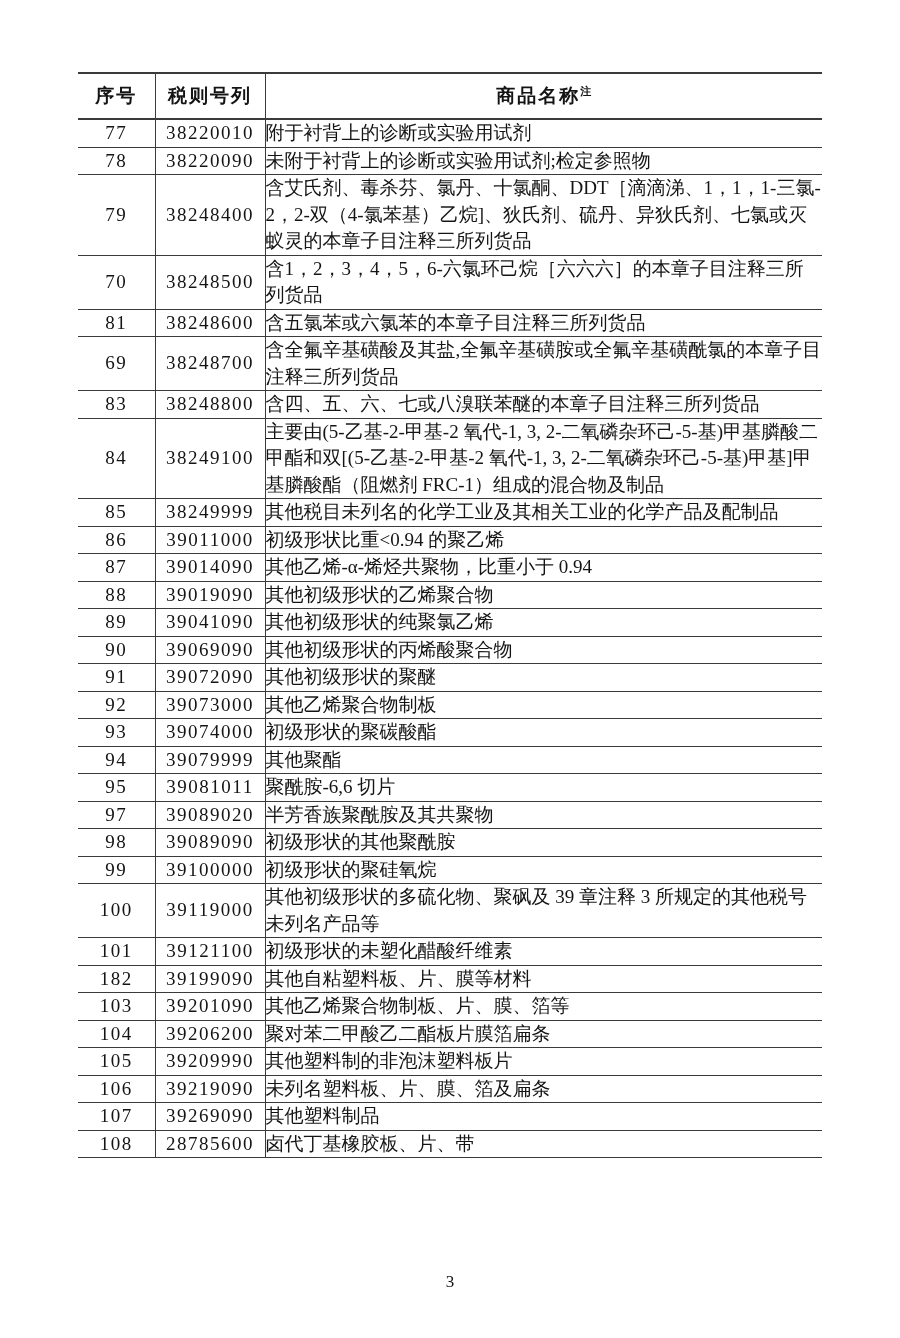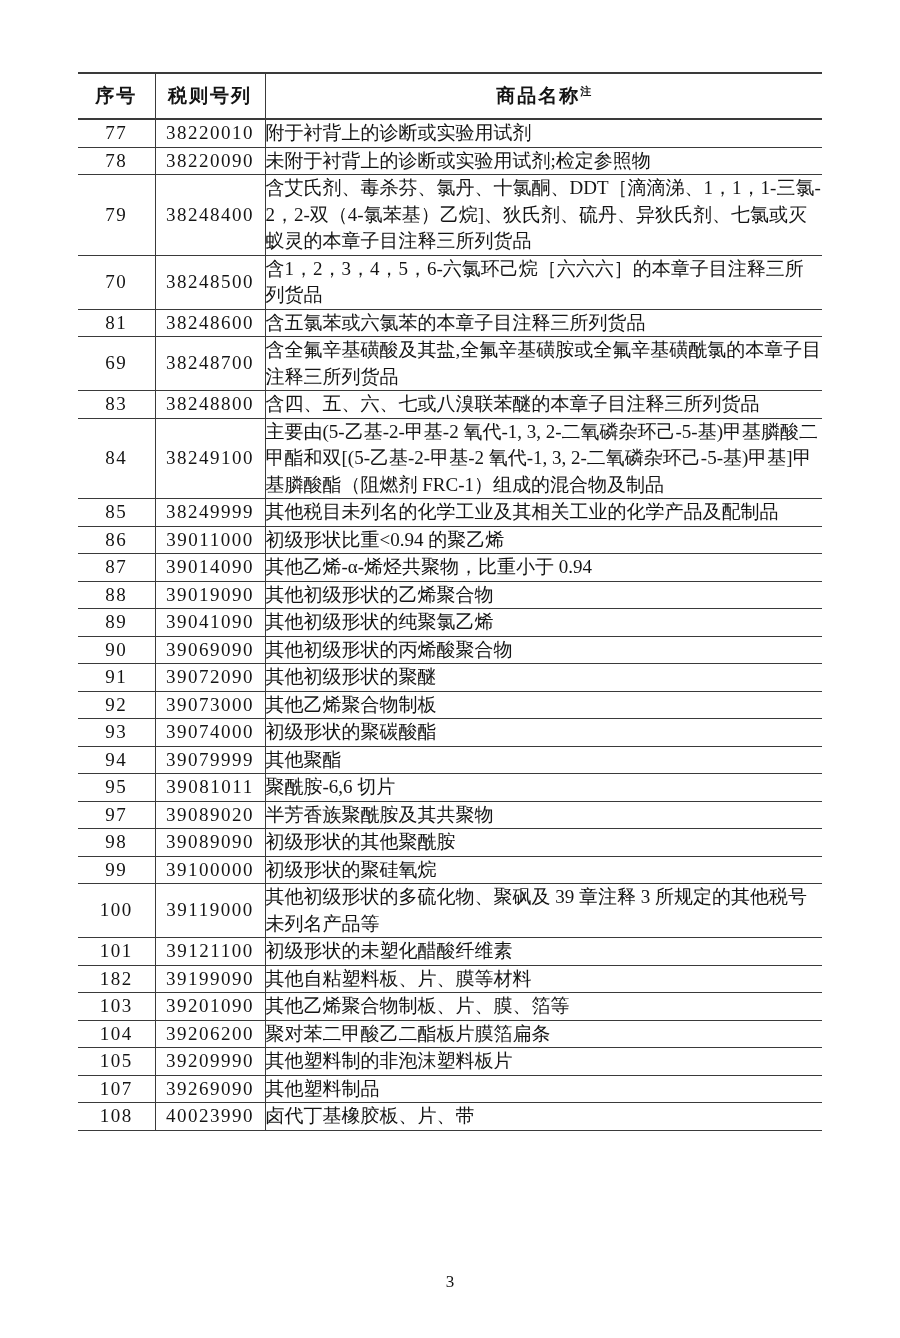--- a/index.html
+++ b/index.html
@@ -262,29 +262,34 @@
     <td class="col-code">39206200</td>
     <td class="col-name">聚对苯二甲酸乙二酯板片膜箔扁条</td>
   </tr>
 
   <tr>
     <td class="col-no">105</td>
     <td class="col-code">39209990</td>
     <td class="col-name">其他塑料制的非泡沫塑料板片</td>
   </tr>
 
+  <tr>
+    <td class="col-no">106</td>
+    <td class="col-code">39219090</td>
+    <td class="col-name">未列名塑料板、片、膜、箔及扁条</td>
+  </tr>
 
   <tr>
     <td class="col-no">107</td>
     <td class="col-code">39269090</td>
     <td class="col-name">其他塑料制品</td>
   </tr>
 
   <tr>
     <td class="col-no">108</td>
-    <td class="col-code">40023990</td>
+    <td class="col-code">28785600</td>
     <td class="col-name">卤代丁基橡胶板、片、带</td>
   </tr>
 </tbody>
   </table>
 </div>
 
 <div class="page-footer">3</div>
 
 </body></html>

